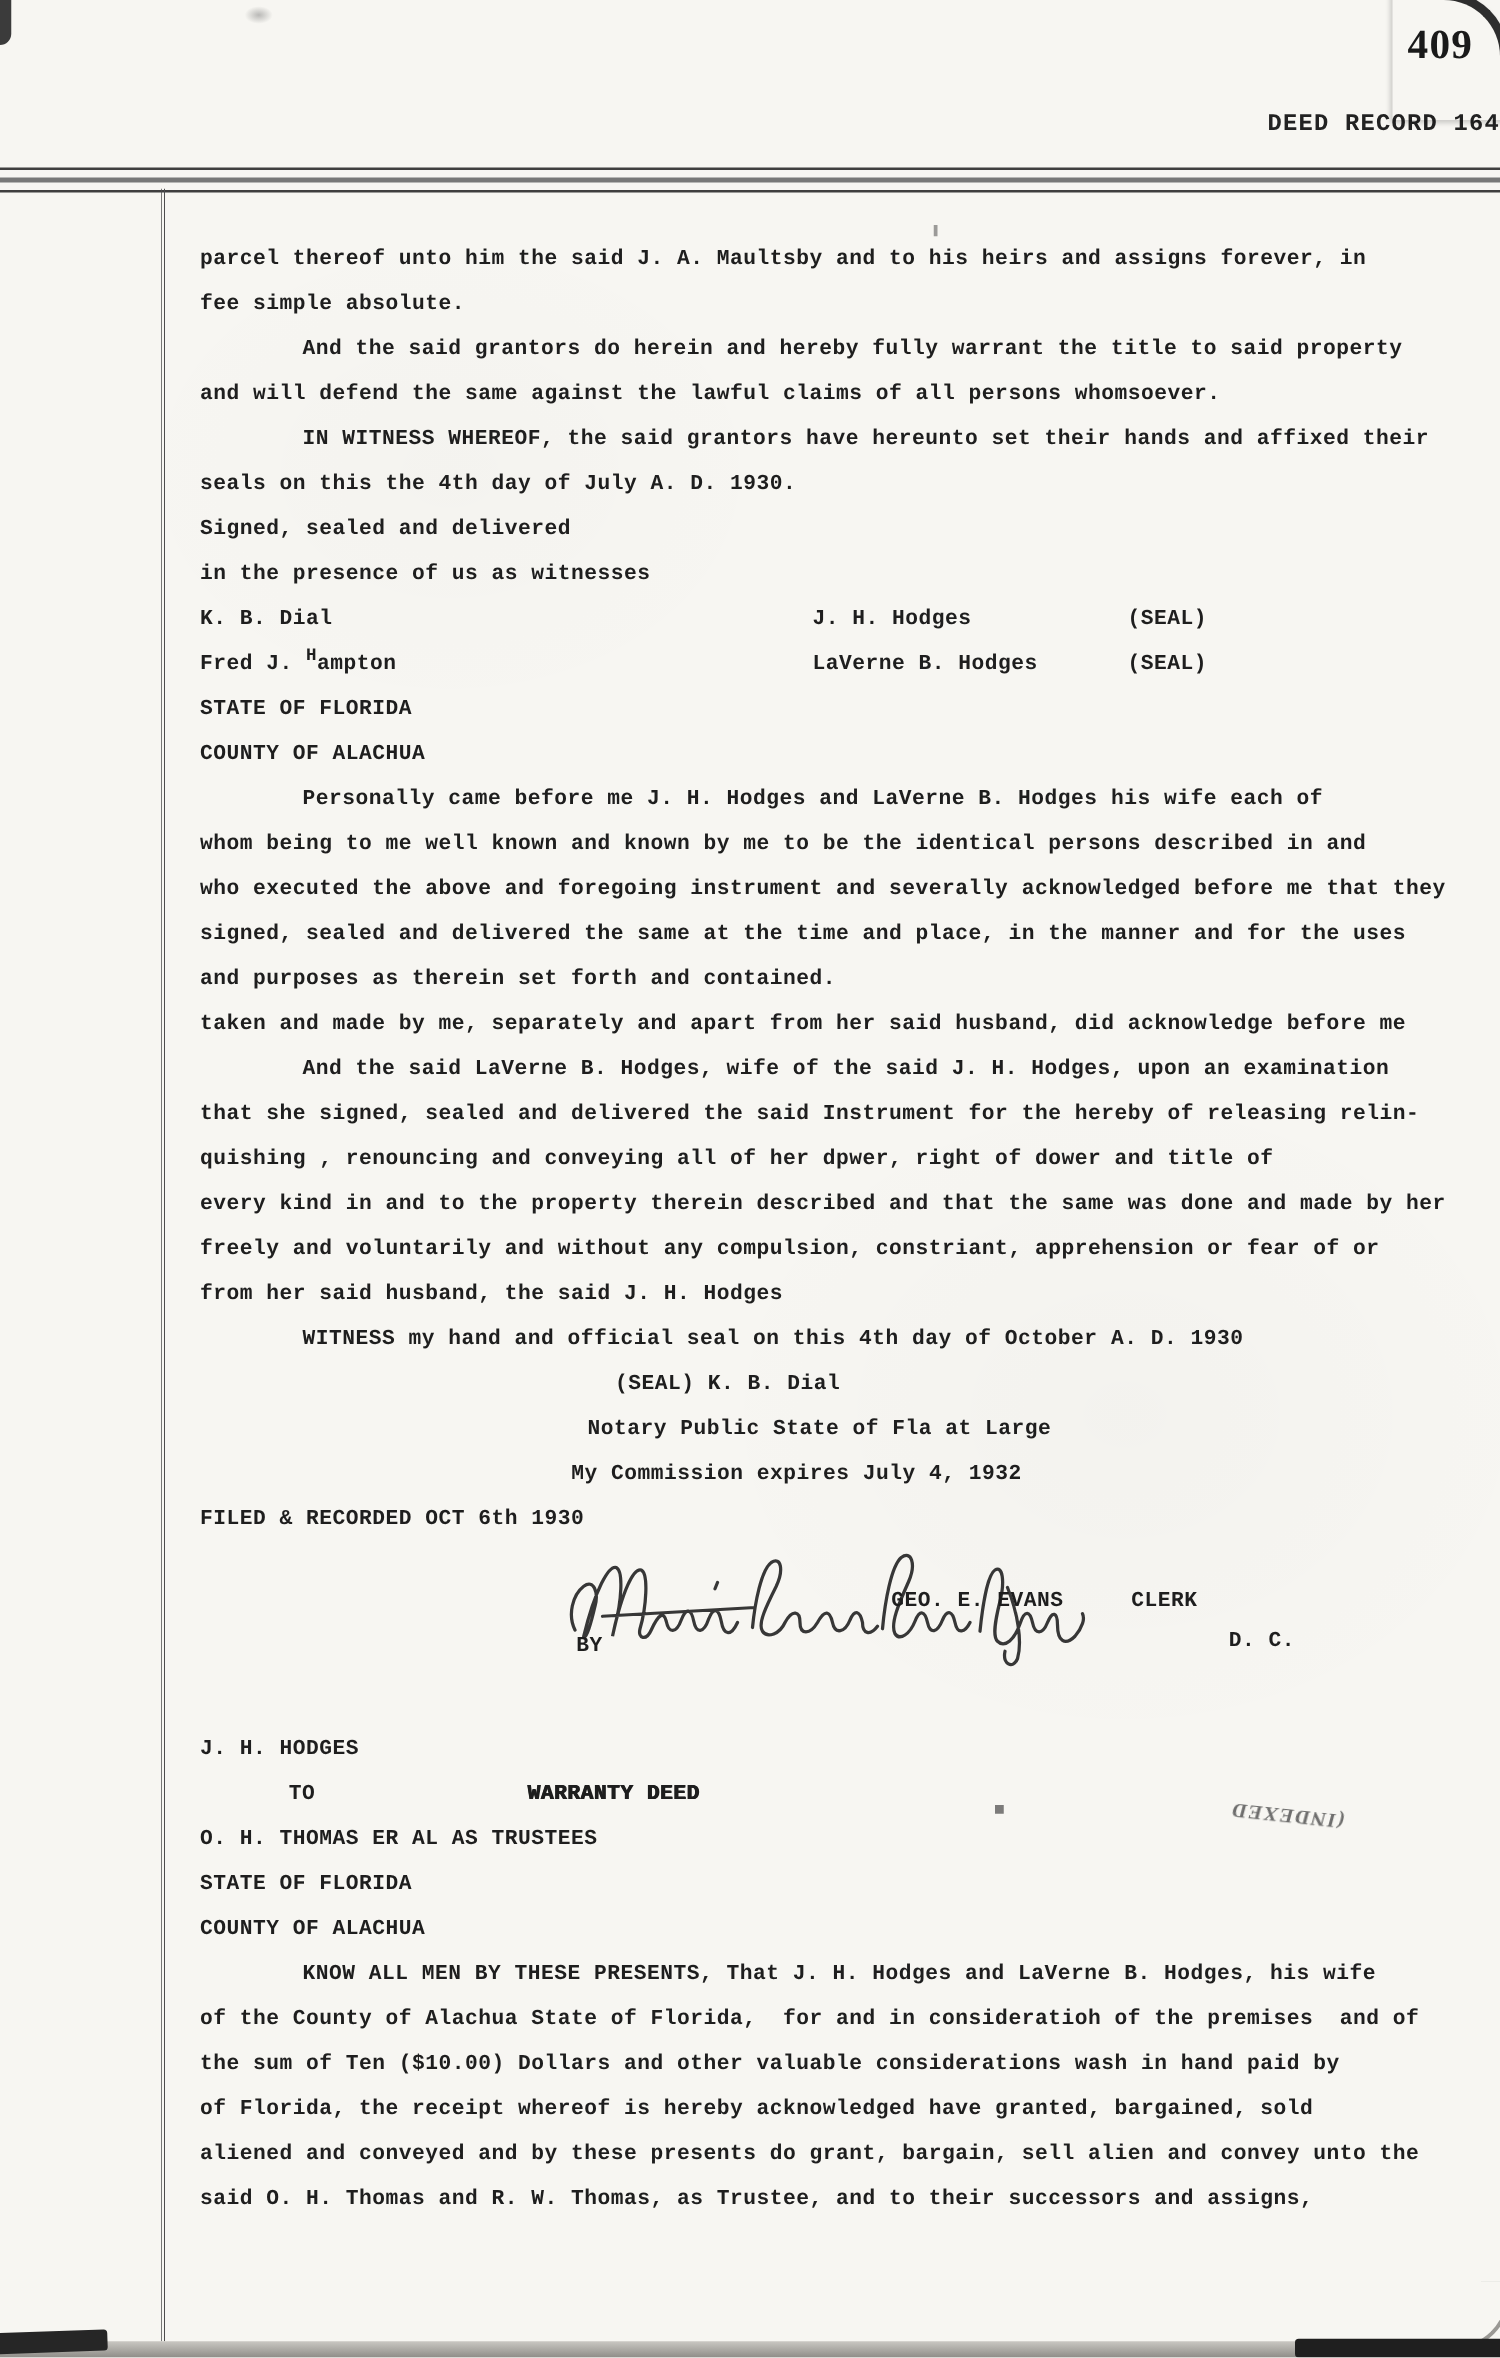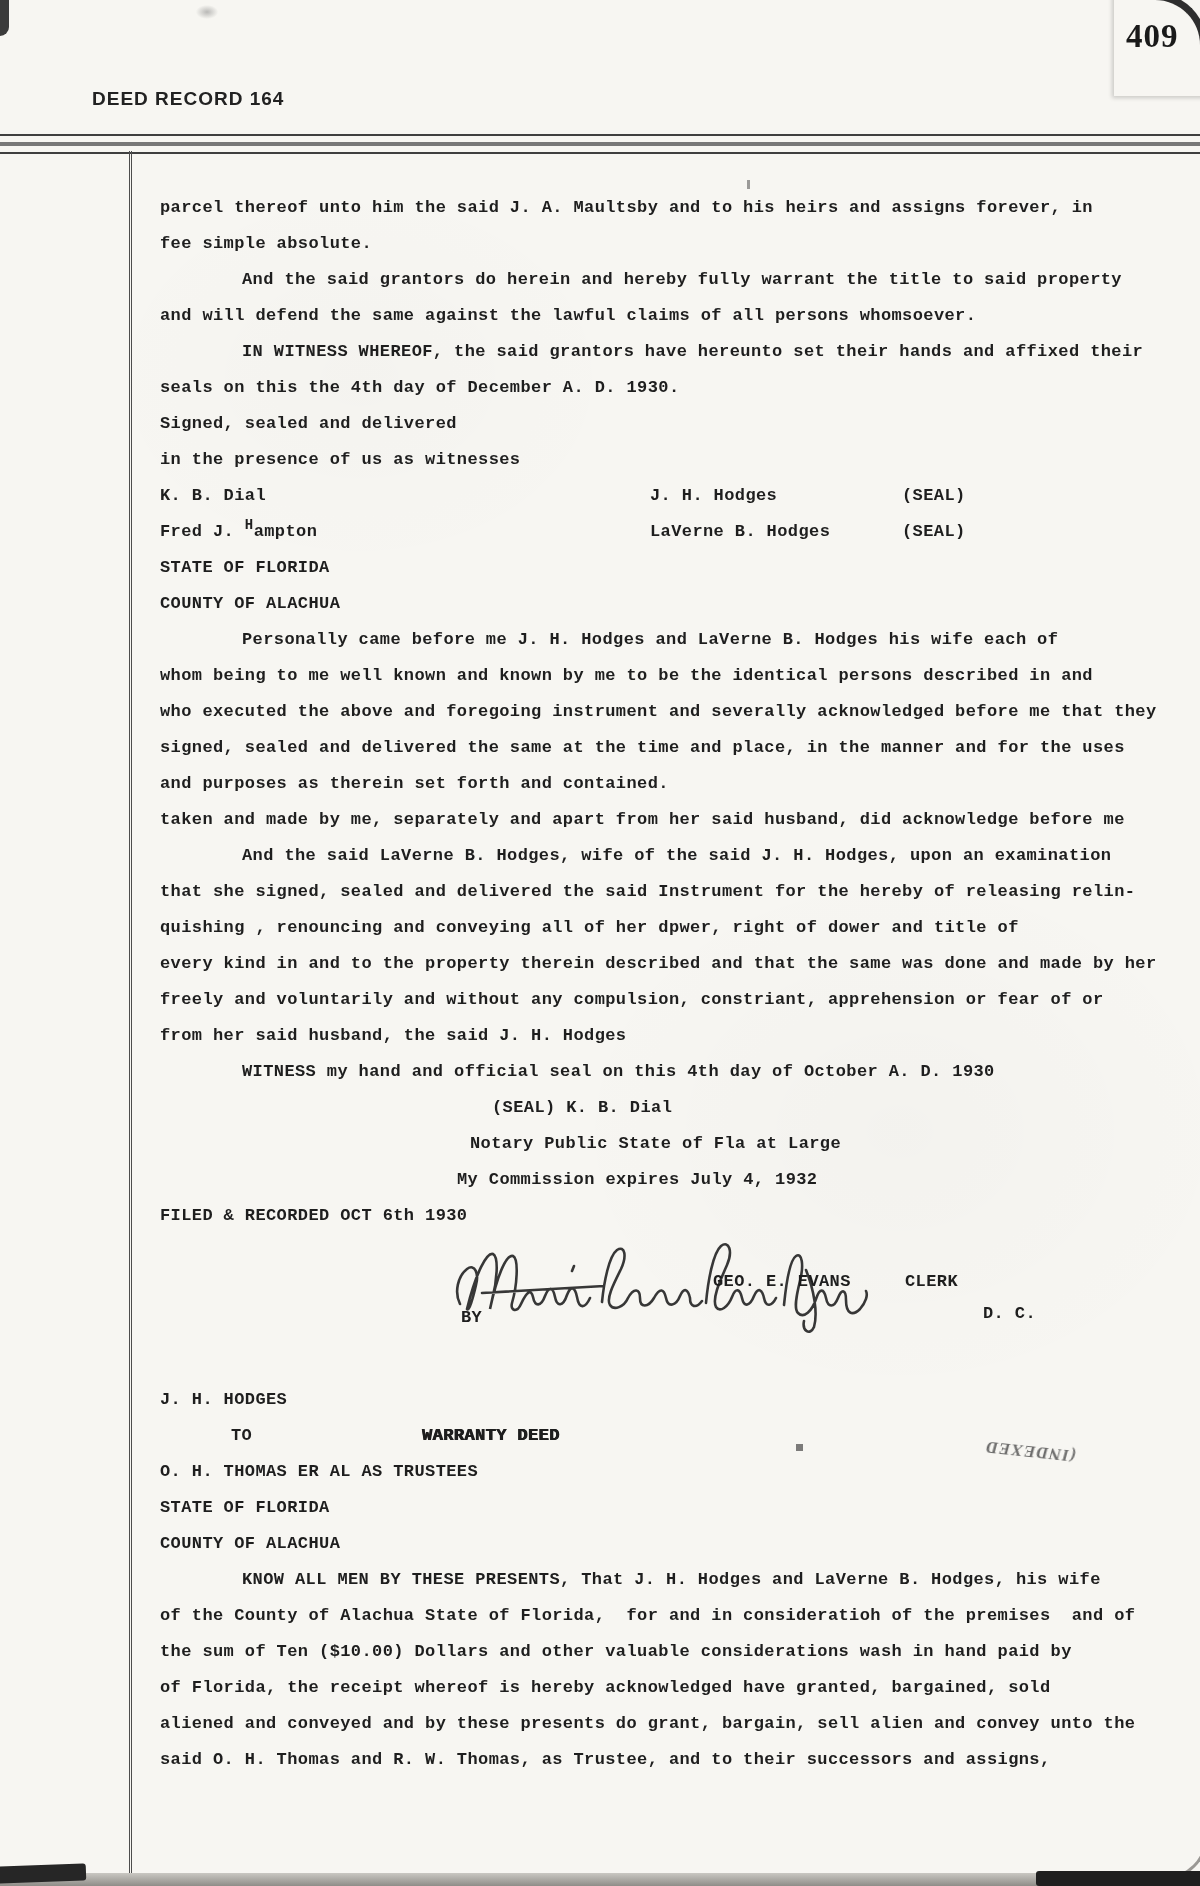--- a/index.html
+++ b/index.html
@@ -48,22 +48,22 @@
   .wrow { position:relative; height:36px; white-space:pre;text-align:right; }
   .w-name { position:absolute; left:0; top:0; }
   .g-name { position:absolute; left:490px; top:0; }
   .g-seal { position:absolute; left:742px; top:0; }
   .sup { position:relative; top:-7px; font-size:14px; }
   .to-label { position:absolute; left:71px; top:0; }
   .doc-type { position:absolute; left:262px; top:0;
     text-shadow:.6px 0 0 currentColor, -.3px 0 0 currentColor; }
   
   .book-header { position:absolute; top:88px; left:0; width:1200px; padding-left:92px;
-    box-sizing:border-box; text-align:left;
-    font-family:Liberation Sans, sans-serif; font-size:19px; letter-spacing:1px; color:#222; }
+    box-sizing:border-box; text-align:right;
+    font-family:Liberation Mono, monospace; font-size:19px; letter-spacing:1px; color:#222; }
   .page-number { position:absolute; top:18px; left:1126px;
     font-family:"Liberation Serif","DejaVu Serif",serif; font-size:33px; letter-spacing:1px; color:#1a1a1a; }
   
   .clerk-name { position:absolute; left:713px; top:1272px; white-space:pre; }
   .clerk-title { position:absolute; left:905px; top:1272px; }
   .clerk-by { position:absolute; left:461px; top:1308px; }
   .clerk-dc { position:absolute; left:983px; top:1304px; }
   .signature { position:absolute; left:452px; top:1240px; }
   
   .stamp { position:absolute; left:966px; top:1442px; width:128px; text-align:center;
@@ -84,21 +84,21 @@
   <div class="vrule"></div>
   <div class="corner-tr"></div>
   <div class="corner-tl"></div>
 
   <div class="flow flow-a">
     <div class="tline">parcel thereof unto him the said J. A. Maultsby and to his heirs and assigns forever, in</div>
     <div class="tline">fee simple absolute.</div>
     <div class="tline indent">And the said grantors do herein and hereby fully warrant the title to said property</div>
     <div class="tline">and will defend the same against the lawful claims of all persons whomsoever.</div>
     <div class="tline indent">IN WITNESS WHEREOF, the said grantors have hereunto set their hands and affixed their</div>
-    <div class="tline">seals on this the 4th day of December A. D. 1930.</div>
+    <div class="tline">seals on this the 4th day of July A. D. 1930.</div>
     <div class="tline">Signed, sealed and delivered</div>
     <div class="tline">in the presence of us as witnesses</div>
 
     <div class="wrow">
       <span class="w-name">K. B. Dial</span>
       <span class="g-name">J. H. Hodges</span>
       <span class="g-seal">(SEAL)</span>
     </div>
     <div class="wrow">
       <span class="w-name"><span>Fred J. </span><span class="sup">H</span><span>ampton</span></span>

